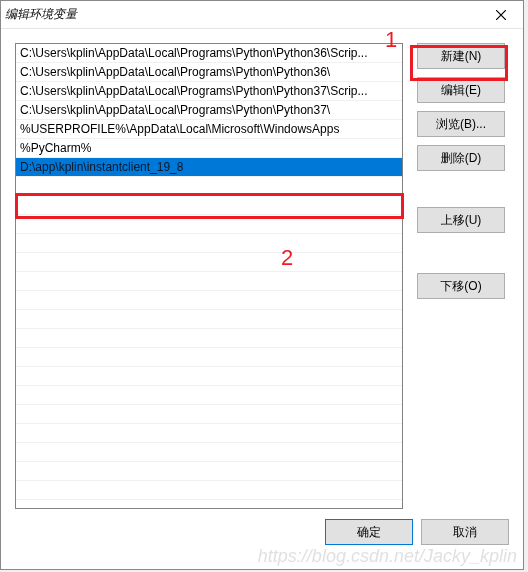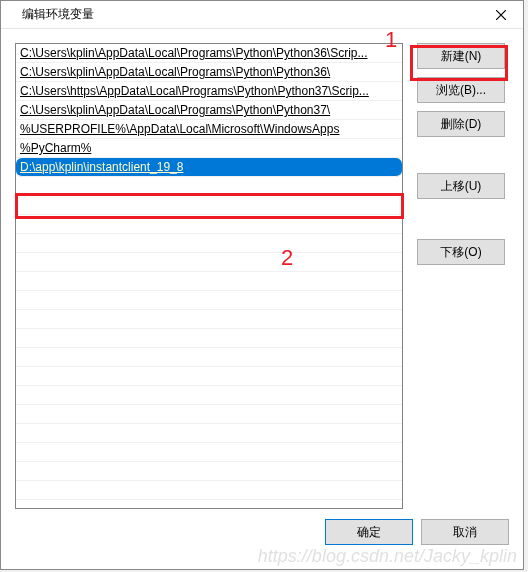--- a/index.html
+++ b/index.html
@@ -1,28 +1,28 @@
 <!DOCTYPE html>
 <html><head>
 <meta charset="utf-8">
 <style>
 * { box-sizing: border-box; margin: 0; padding: 0; font-family: "Microsoft YaHei", "Segoe UI", sans-serif; }
 body { background: #f0f0f0; width: 528px; height: 572px; overflow: hidden; position: relative; }
 
 .dialog { width: 524px; height: 570px; background: #fff; border: 1px solid #888; position: relative; }
 
-.titlebar { height: 28px; display: flex; align-items: center; justify-content: space-between; border-bottom: 1px solid #e5e5e5; padding-left: 21px; }
+.titlebar { height: 28px; display: flex; align-items: center; justify-content: space-between; border-bottom: 1px solid #e5e5e5; padding-left: 4px; font-style: italic; }
 .titlebar-title { font-size: 12px; color: #000; }
 .close-btn { width: 44px; height: 28px; display: flex; align-items: center; justify-content: center; cursor: pointer; }
 
 .content { display: flex; padding: 14px 14px 0 14px; height: 488px; }
 
 .listbox { width: 388px; height: 466px; border: 1px solid #828282; background: #fff; overflow: hidden; font-size: 12px; }
-.list-item { height: 19px; line-height: 19px; padding: 0 4px; white-space: nowrap; overflow: hidden; border-bottom: 1px solid #f0f0f0; color: #000; text-decoration: underline; }
-.list-item.selected { background: #0078d7; color: #fef9c3; border-radius: 6px; }
+.list-item { height: 19px; line-height: 19px; padding: 0 4px; white-space: nowrap; overflow: hidden; border-bottom: 1px solid #f0f0f0; color: #000; }
+.list-item.selected { background: #0078d7; color: #0f172a; }
 .list-item.empty { color: transparent; }
 
 .buttons { flex: 1; padding-left: 14px; display: flex; flex-direction: column; gap: 8px; }
 .btn-group { display: flex; flex-direction: column; gap: 8px; }
 .btn-group.spacer { margin-top: 28px; gap: 40px; }
 .btn { width: 88px; height: 26px; font-size: 12px; background: #e1e1e1; border: 1px solid #adadad; cursor: pointer; text-align: center; }
 
 .bottom-bar { position: absolute; bottom: 0; left: 0; right: 0; height: 50px; display: flex; align-items: flex-start; justify-content: flex-end; padding-right: 14px; gap: 8px; }
 .bottom-btn { width: 88px; height: 26px; font-size: 12px; background: #e1e1e1; border: 1px solid #adadad; cursor: pointer; }
 .bottom-btn.primary { border: 1px solid #0078d7; }
@@ -47,21 +47,21 @@
       <svg width="10" height="10" viewBox="0 0 10 10">
           <path d="M0 0 L10 10 M10 0 L0 10" stroke="#000" stroke-width="1.2" fill="none"></path>
         </svg>
     </div>
   </div>
 
   <div class="content">
     <div class="listbox">
       <div class="list-item">C:\Users\kplin\AppData\Local\Programs\Python\Python36\Scrip...</div>
       <div class="list-item">C:\Users\kplin\AppData\Local\Programs\Python\Python36\</div>
-      <div class="list-item">C:\Users\https\AppData\Local\Programs\Python\Python37\Scrip...</div>
+      <div class="list-item">C:\Users\kplin\AppData\Local\Programs\Python\Python37\Scrip...</div>
       <div class="list-item">C:\Users\kplin\AppData\Local\Programs\Python\Python37\</div>
       <div class="list-item">%USERPROFILE%\AppData\Local\Microsoft\WindowsApps</div>
       <div class="list-item">%PyCharm%</div>
       <div class="list-item selected">D:\app\kplin\instantclient_19_8</div>
       <div class="list-item empty">.</div>
       <div class="list-item empty">.</div>
       <div class="list-item empty">.</div>
       <div class="list-item empty">.</div>
       <div class="list-item empty">.</div>
       <div class="list-item empty">.</div>
@@ -74,20 +74,21 @@
       <div class="list-item empty">.</div>
       <div class="list-item empty">.</div>
       <div class="list-item empty">.</div>
       <div class="list-item empty">.</div>
       <div class="list-item empty">.</div>
     </div>
 
     <div class="buttons">
       <div class="btn-group">
         <button class="btn">新建(N)</button>
+        <button class="btn">编辑(E)</button>
         <button class="btn">浏览(B)...</button>
         <button class="btn">删除(D)</button>
       </div>
       <div class="btn-group spacer">
         <button class="btn">上移(U)</button>
         <button class="btn">下移(O)</button>
       </div>
     </div>
   </div>
 

